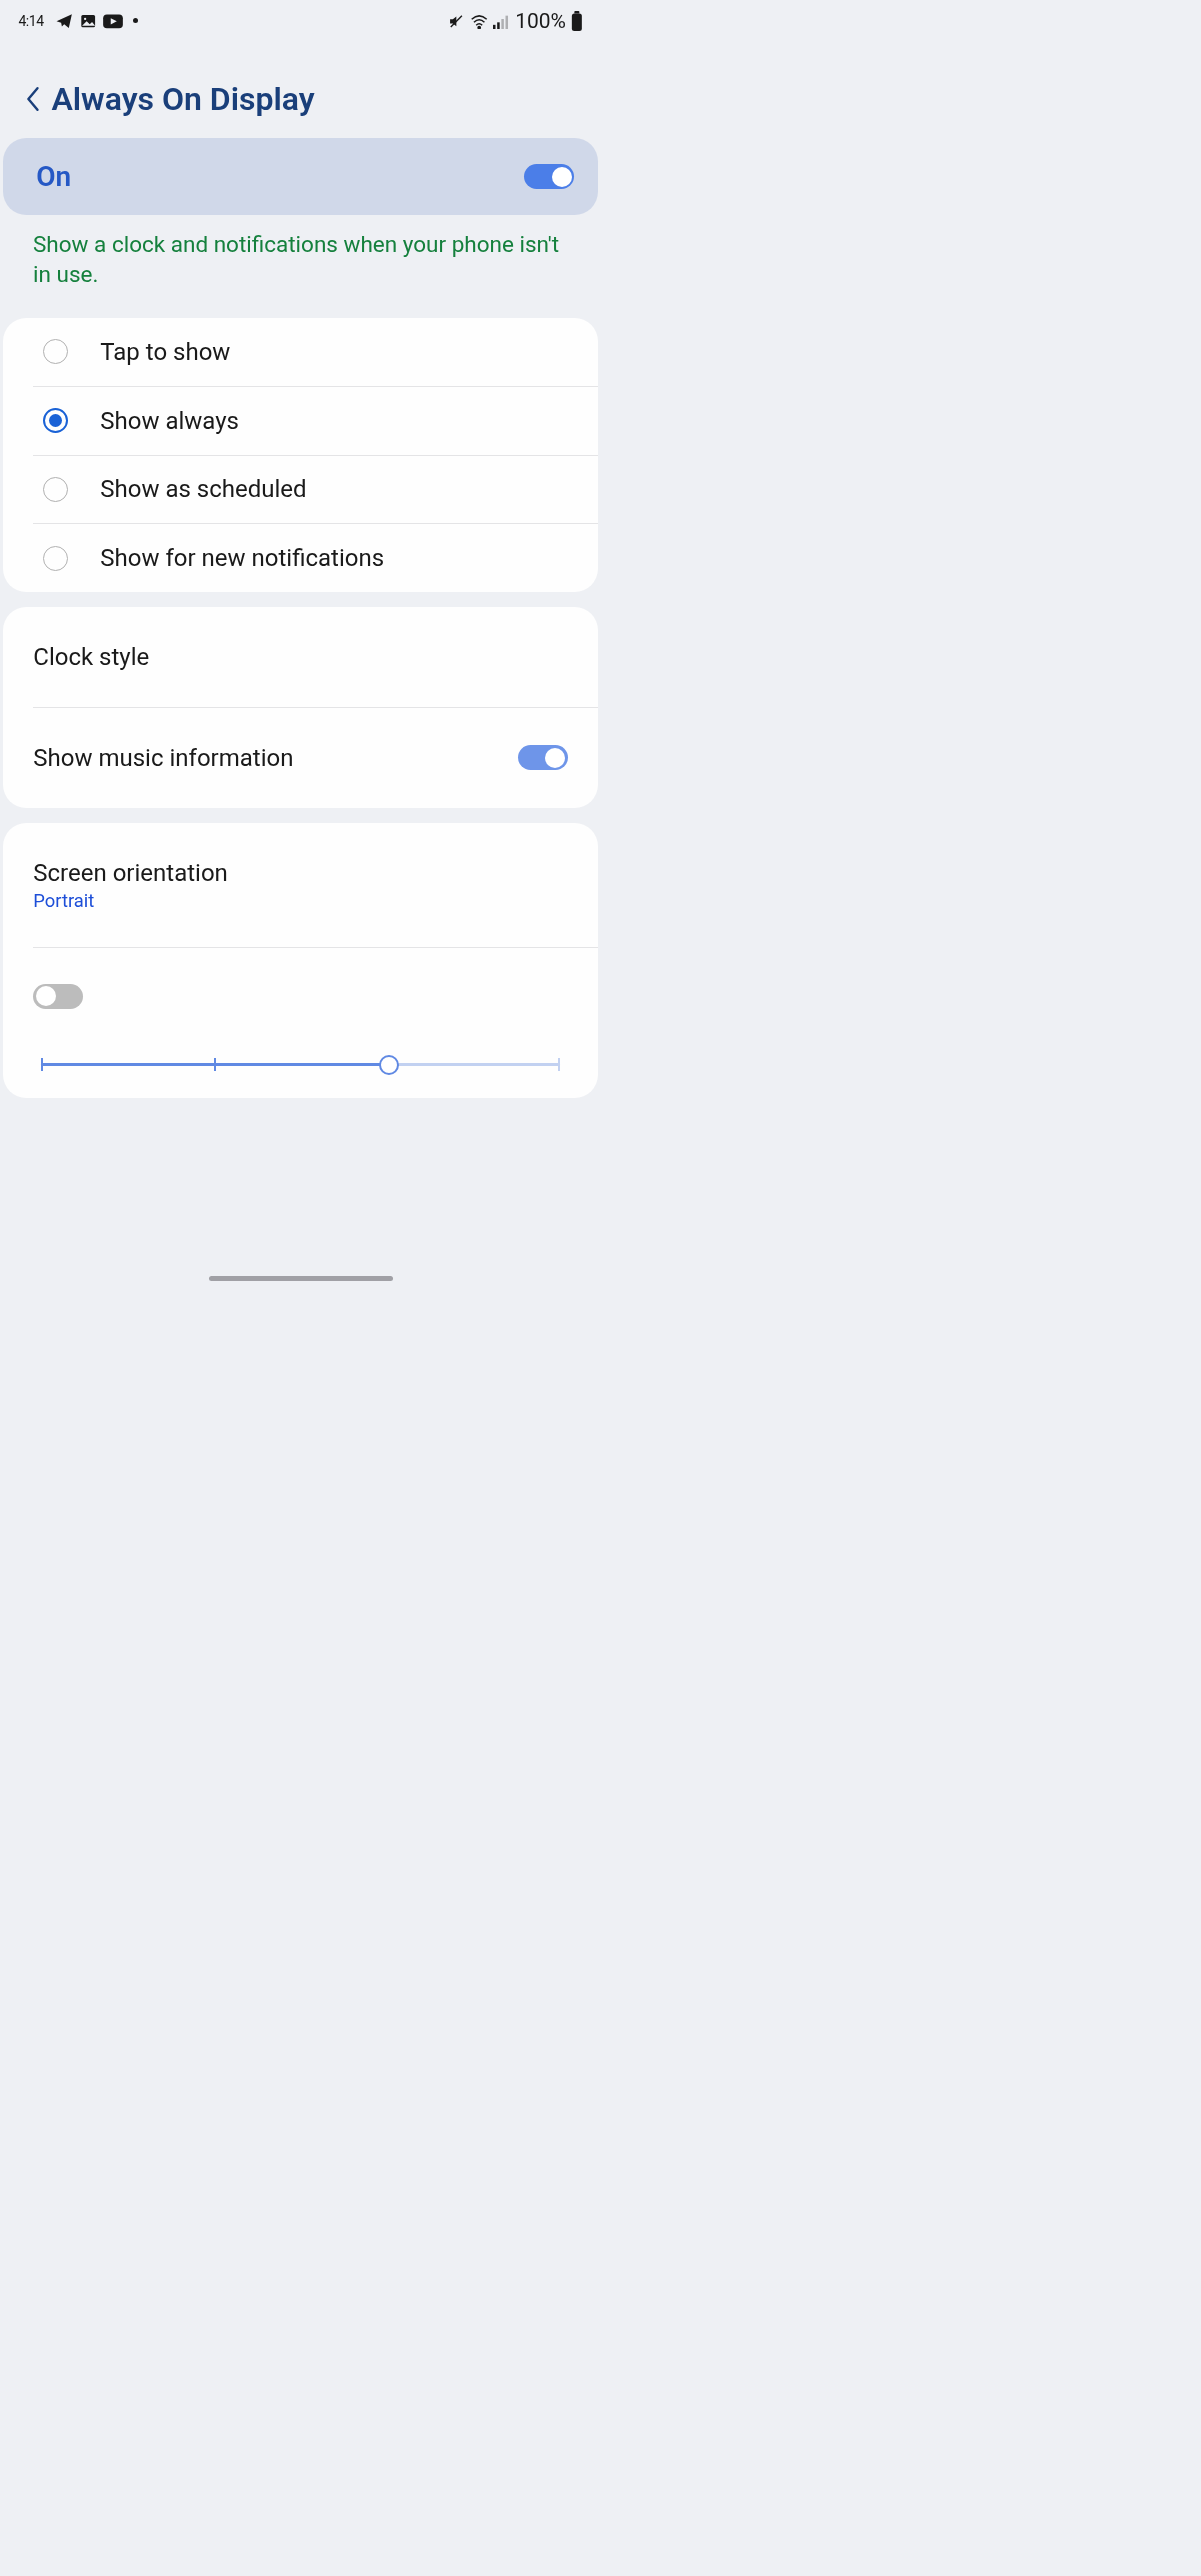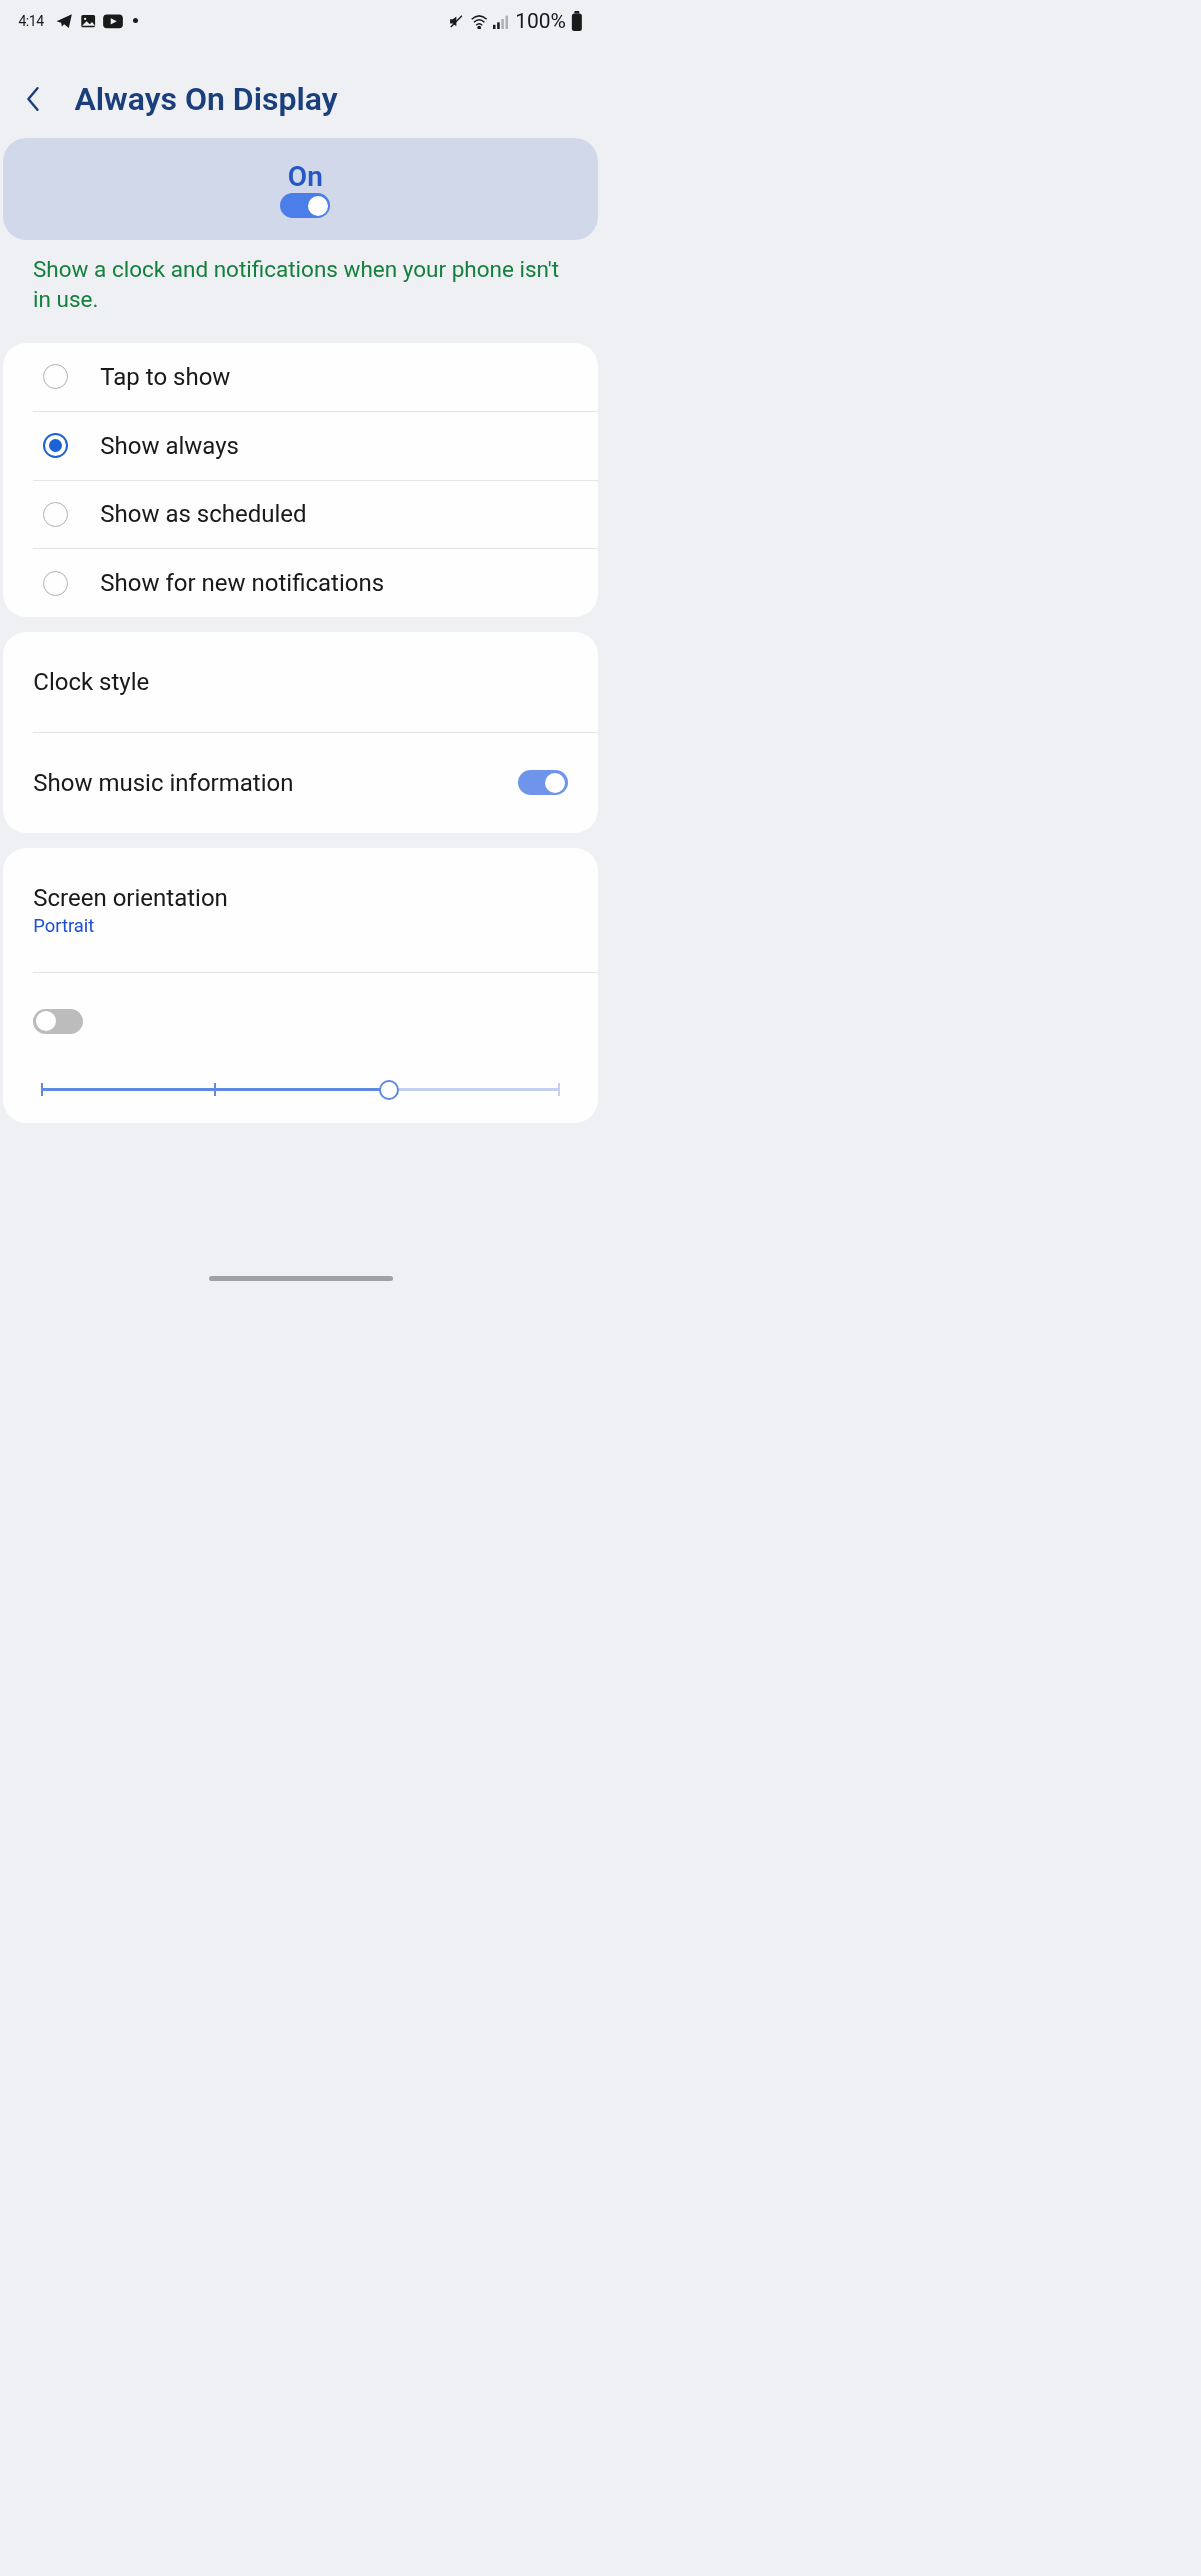--- a/index.html
+++ b/index.html
@@ -51,21 +51,21 @@
     }
     .icon-sm {
       display: inline-flex;
       align-items: center;
       justify-content: center;
     }
     .header {
       display: flex;
       align-items: center;
       padding: 43px 18.4px 20px;
-      gap: 26px;
+      gap: 3px;
     }
     .back-btn {
       display: flex;
       align-items: center;
       justify-content: center;
       width: 30px;
       height: 30px;
     }
     .page-title {
       font-size: 32px;
@@ -73,21 +73,20 @@
       color: #1a3f7a;
     }
     .master-toggle-card {
       margin: 0 3.3px;
       background: #d0d8e9;
       border-radius: 23.4px;
       padding: 22px 23.4px 22px 33px;
       display: flex;
       align-items: center;
       justify-content: space-between;
-      flex-direction: column;
     }
     .master-toggle-label {
       font-size: 28px;
       font-weight: 600;
       color: #2558c5;
     }
     .toggle {
       width: 50px;
       height: 25px;
       border-radius: 12.5px;

